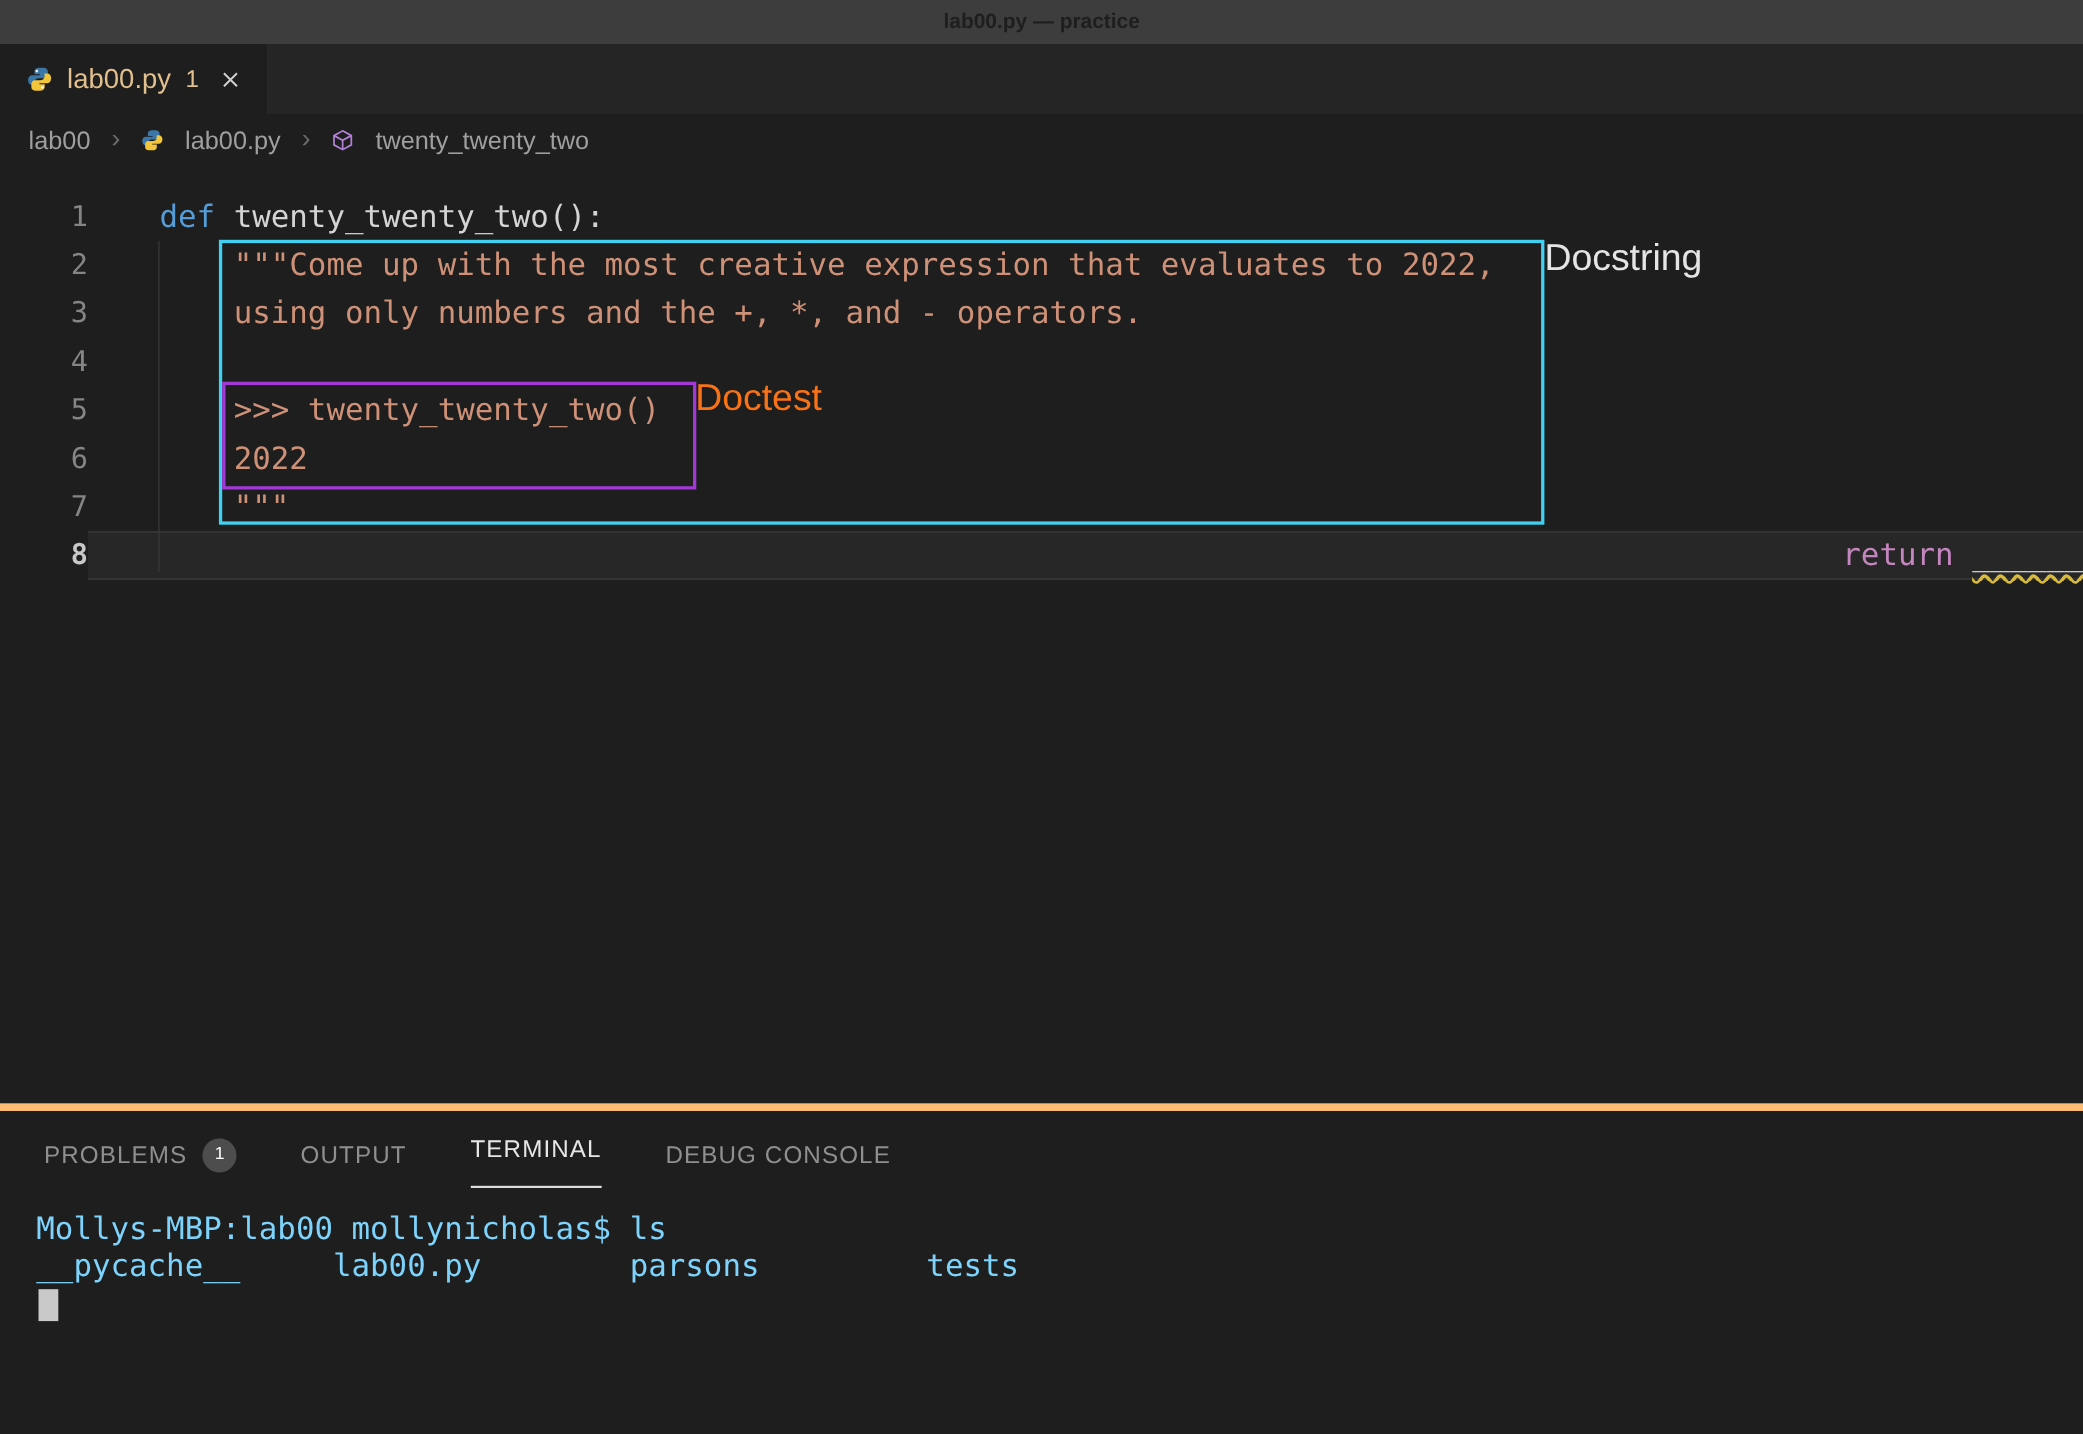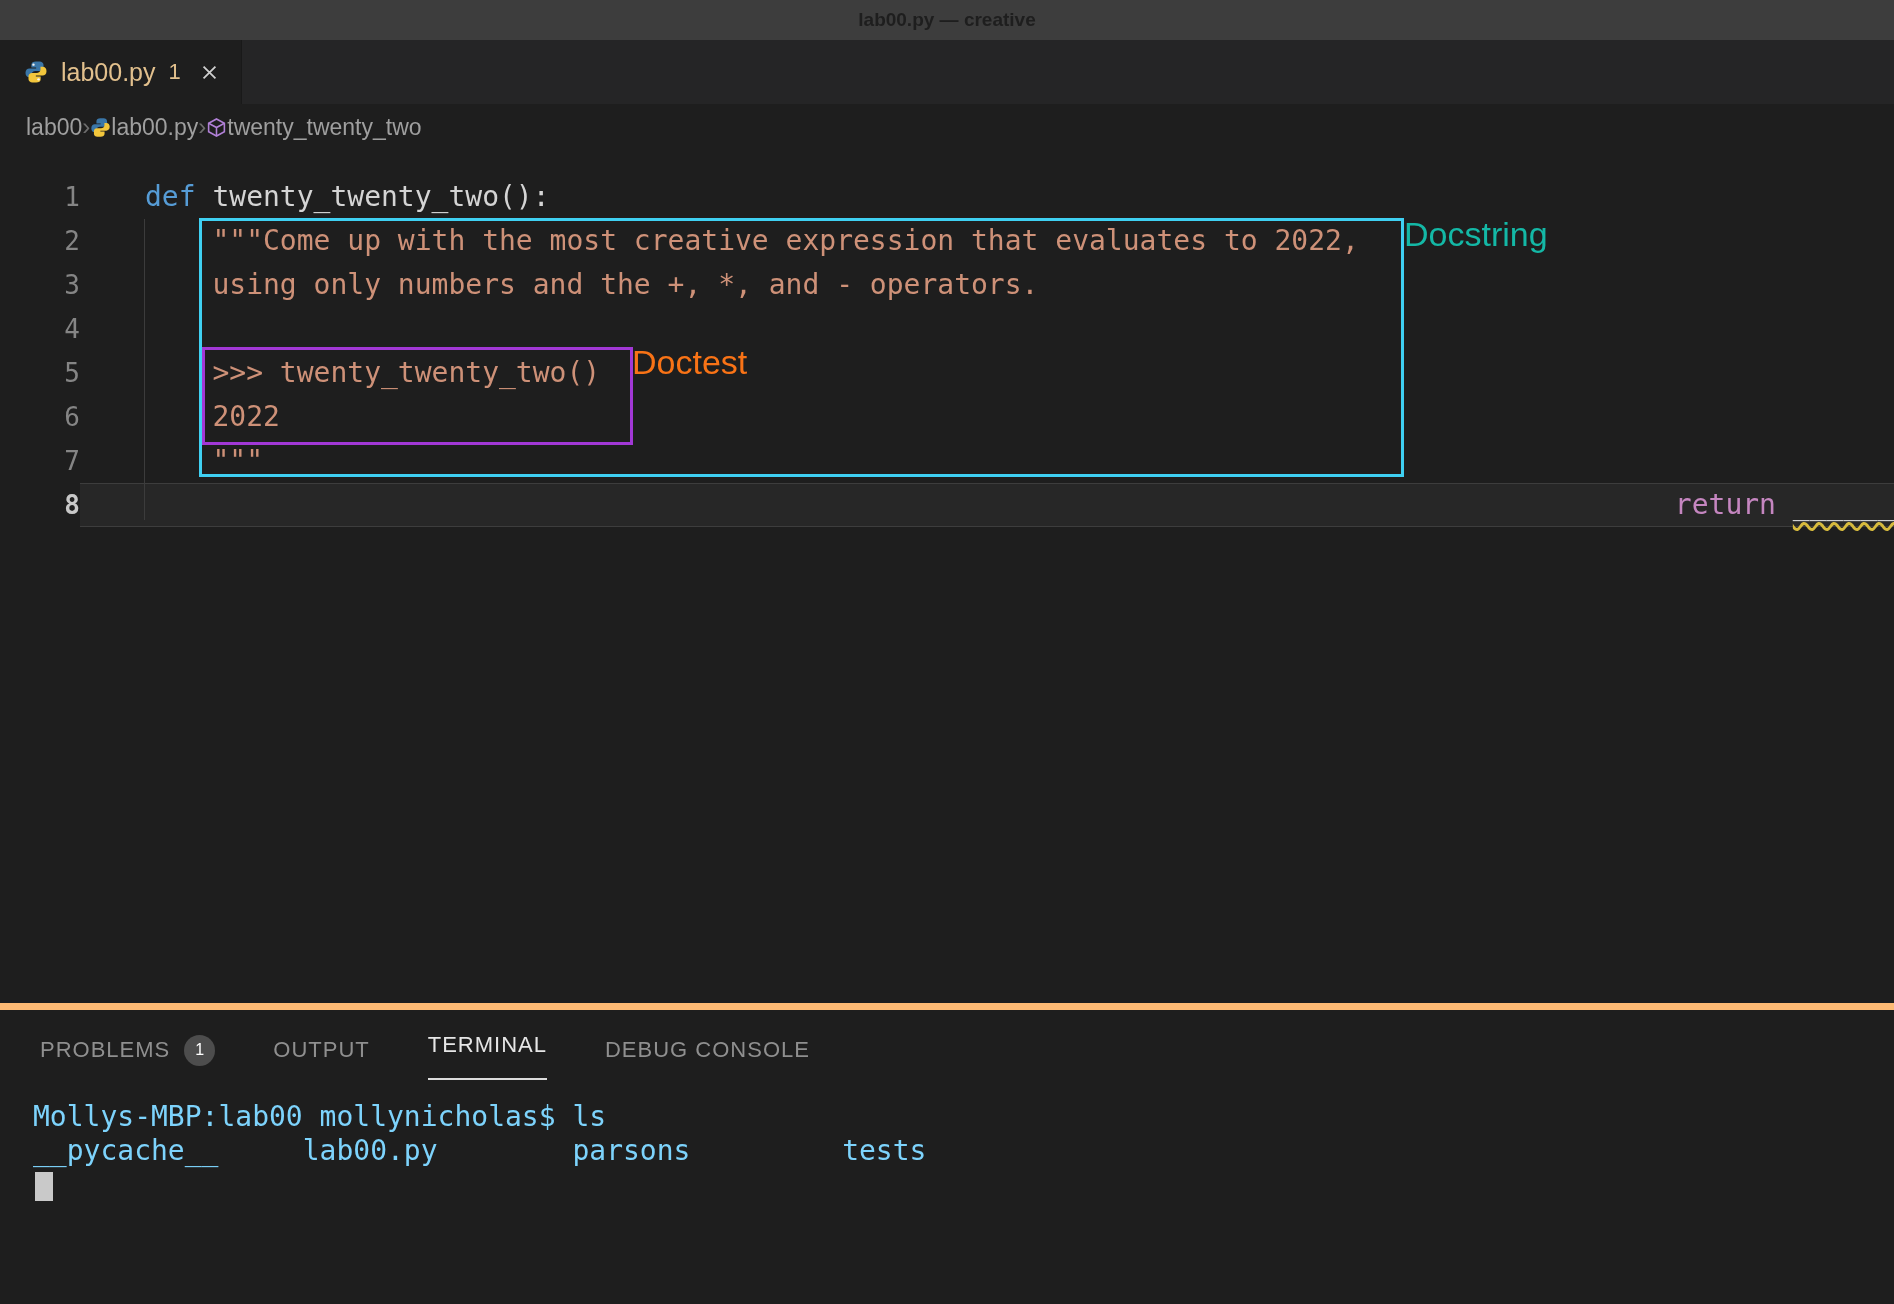--- a/index.html
+++ b/index.html
@@ -12,21 +12,21 @@
 
   
   .tabbar{height:64px;background:#252526;display:flex;align-items:stretch;}
   .tab{display:flex;align-items:center;gap:13px;background:#1e1e1e;padding:0 22px 0 24px;
        border-right:1px solid #191919;cursor:pointer;}
   .tab-label{color:#e2c08d;font-size:25px;}
   .tab-badge{color:#e2c08d;font-size:22px;}
   .tab-close{display:flex;align-items:center;margin-left:6px;}
 
   
-  .breadcrumb{height:46px;display:flex;align-items:center;gap:0;padding-left:26px;
+  .breadcrumb{height:46px;display:flex;align-items:center;gap:19px;padding-left:26px;
               color:#9f9f9f;font-size:23px;background:#1e1e1e;}
   .chev{color:#6d6d6d;font-size:24px;}
   .crumb{cursor:pointer;}
 
   
   .editor{position:relative;height:853px;background:#1e1e1e;
           font-family:"DejaVu Sans Mono","Liberation Mono",monospace;font-size:28px;line-height:44px;}
   .code-area{padding-top:25px;}
   .line{display:flex;height:44px;}
   .ln{width:80px;text-align:right;color:#858585;font-size:26px;flex:none;}
@@ -41,21 +41,21 @@
   .tok-ret{color:#c586c0;}
   .tok-blank{color:#d4d4d4;text-decoration:underline wavy #d7ba3d 2.5px;
              text-underline-offset:8px;text-decoration-skip-ink:none;}
   .indent-guide{position:absolute;left:144px;top:69px;height:301px;width:1px;background:#3c3c3c;}
 
   
   .overlay{position:absolute;pointer-events:none;}
   .rect-docstring{left:199px;top:68px;width:1199px;height:253px;border:3px solid #3fd0f2;}
   .rect-doctest{left:202px;top:197px;width:425px;height:92px;border:3px solid #a238d6;}
   .lbl{font-family:"Liberation Sans","DejaVu Sans",sans-serif;font-size:34px;line-height:40px;}
-  .lbl-docstring{left:1404px;top:64px;color:#14b8a6;}
+  .lbl-docstring{left:1404px;top:64px;color:#e5e5e5;}
   .lbl-doctest{left:632px;top:192px;color:#f97316;}
 
   
   .panel{position:absolute;left:0;top:1003px;width:1894px;height:301px;
          border-top:7px solid #fdba74;background:#1e1e1e;}
   .panel-header{height:80px;display:flex;align-items:center;gap:58px;padding-left:40px;}
   .ptab{display:flex;align-items:center;cursor:pointer;}
   .ptab-label{color:#8f8f8f;font-size:22px;letter-spacing:1px;}
   .ptab-label.active{color:#e6e6e6;border-bottom:2px solid #dcdcdc;padding-bottom:20px;margin-bottom:-11px;}
   .pbadge{width:31px;height:31px;border-radius:50%;background:#4d4d4d;color:#ffffff;
@@ -68,21 +68,21 @@
           margin-left:2px;}
 
   .icon{display:inline-flex;align-items:center;}
 </style>
 </head>
 <body>
 
 <div class="window">
 
   <div class="titlebar">
-    <span>lab00.py — creative</span>
+    <span>lab00.py — practice</span>
   </div>
 
   <div class="tabbar">
     <div class="tab">
       <span class="icon">
         <svg width="24" height="24" viewBox="0 0 16 16">
           <path fill="#3a76a8" d="M7.9 1C6.1 1 4.9 1.8 4.9 3.2V5h3.2v.6H3.6C2.2 5.6 1 6.6 1 8.5s1 3 2.5 3H5V9.7C5 8.3 6.2 7.4 7.6 7.4h3.2c1.2 0 2.2-1 2.2-2.2V3.2C13 1.9 11.8 1 10.4 1H7.9z"></path>
           <circle fill="#f5f5f5" cx="6.3" cy="3.1" r=".8"></circle>
           <path fill="#f2c63c" d="M8.1 15c1.8 0 3-.8 3-2.2V11H7.9v-.6h4.5c1.4 0 2.6-1 2.6-2.9s-1-3-2.5-3H11v1.8c0 1.4-1.2 2.3-2.6 2.3H5.2c-1.2 0-2.2 1-2.2 2.2v2.1C3 14.1 4.2 15 5.6 15h2.5z"></path>
           <circle fill="#f5f5f5" cx="9.7" cy="12.9" r=".8"></circle>

